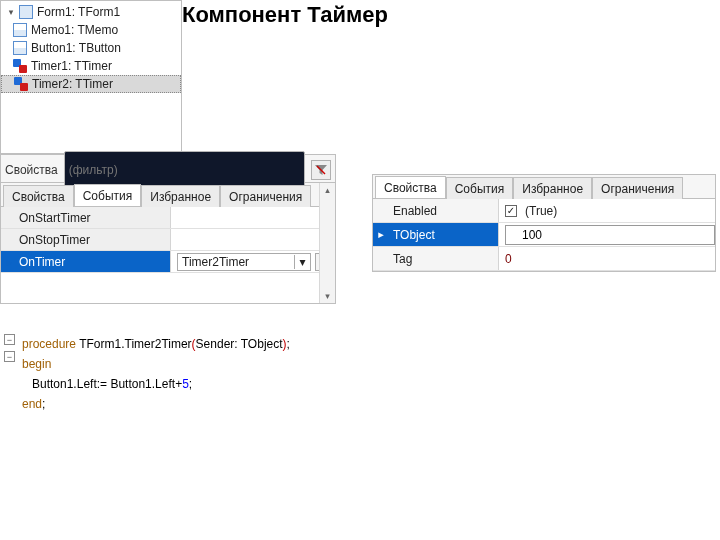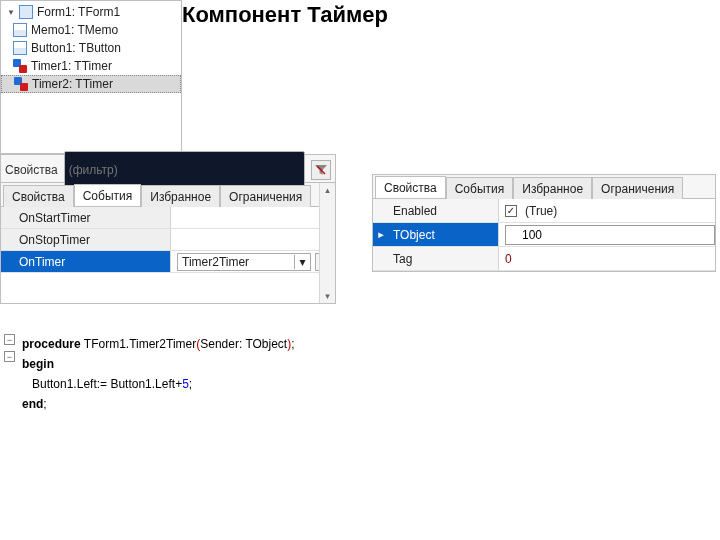--- a/index.html
+++ b/index.html
@@ -57,21 +57,21 @@
   .grow.selR .gcol2 { }
   .val-input { flex:1; height:20px; border:1px solid #999; padding:2px 16px; }
   .chk { width:12px; height:12px; border:1px solid #666; display:inline-flex; align-items:center; justify-content:center; margin-right:4px; font-size:10px; }
   .bold { font-weight:bold; color:#7a0000; }
 
   
   .code { position:absolute; left:0; top:330px; width:720px; font-family: Consolas, "Courier New", monospace; font-size:16px; padding:4px 8px 0 22px; }
   .gut { position:absolute; left:4px; top:4px; width:14px; }
   .fold { width:11px; height:11px; border:1px solid #8a8a8a; display:flex; align-items:center; justify-content:center; font-size:9px; color:#555; margin-bottom:6px; background:#fff; }
   .cl { white-space:pre; line-height:20px; }
-  .kw { font-weight:bold; color:#000000; }
+  .kw { font-weight:normal; color:#a16207; }
   .num { color:#0000ff; }
   .id { color:#000; }
   .punc { color:#000; }
   .paren { color:#c00000; }
 </style>
 </head>
 <body>
 
 <div class="title">Компонент Таймер</div>
 

